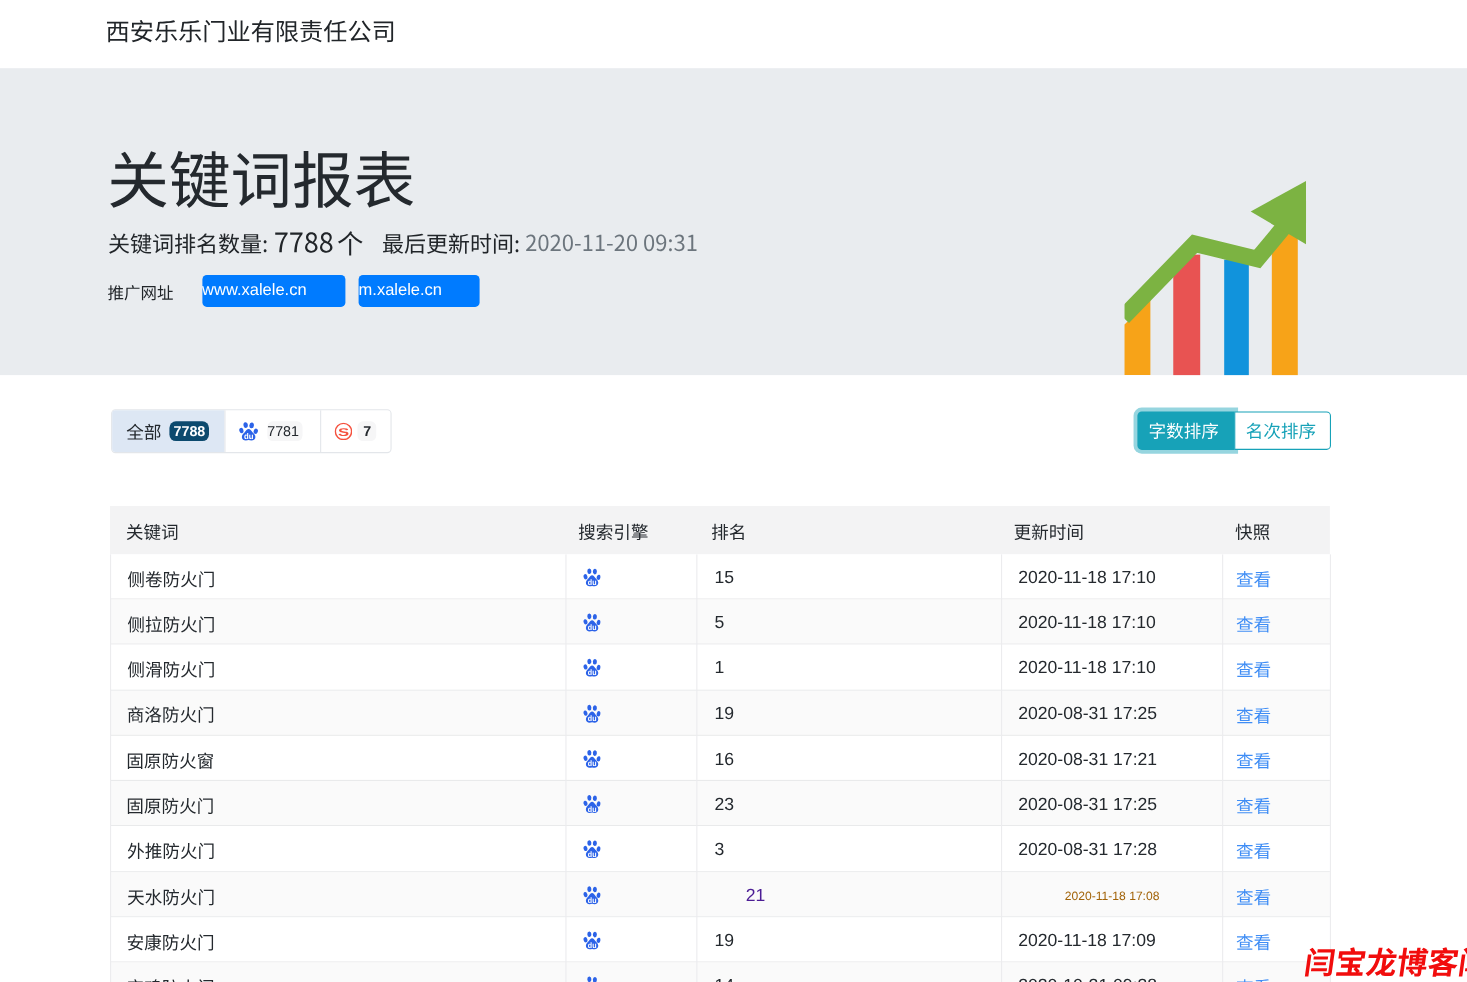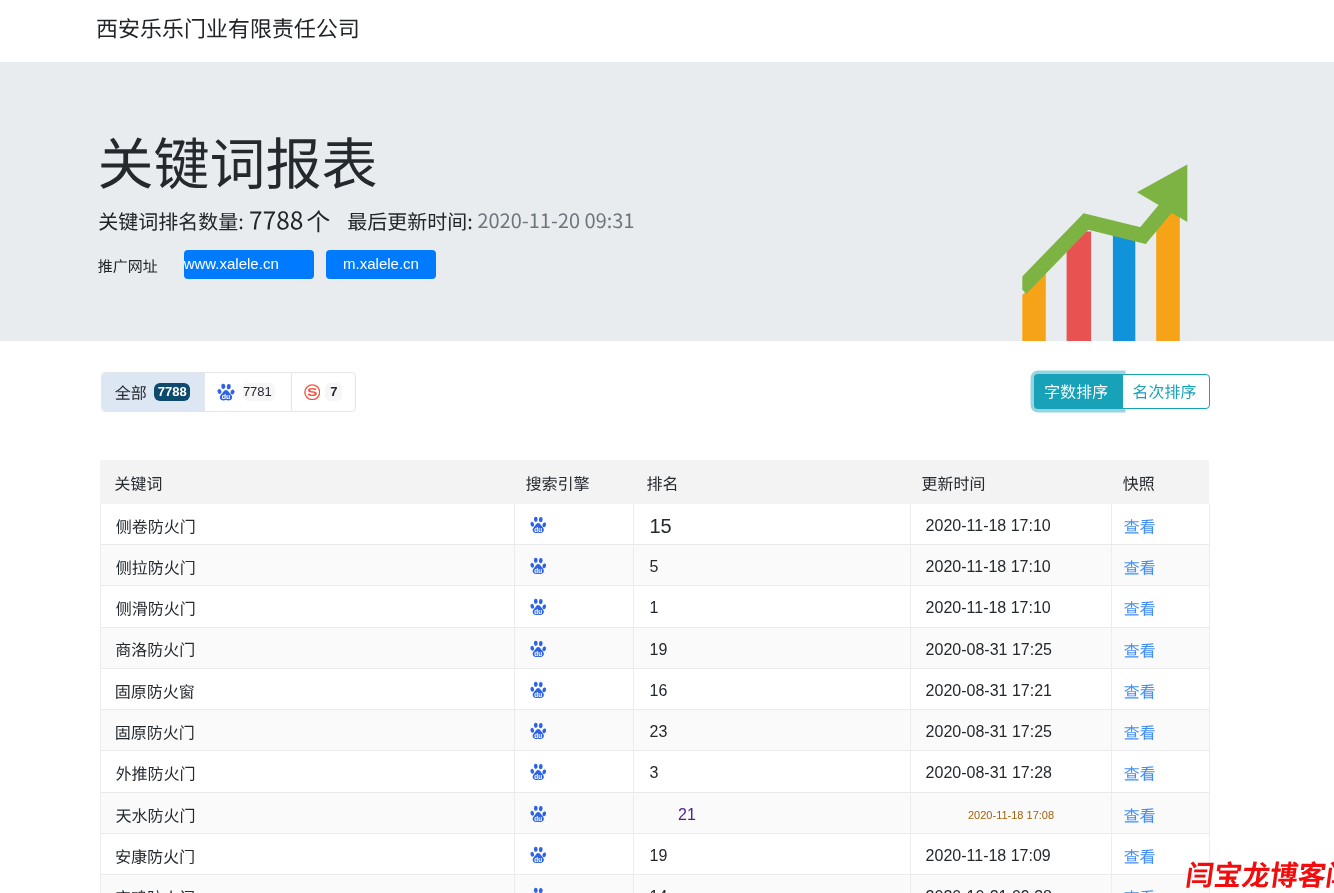--- a/index.html
+++ b/index.html
@@ -148,21 +148,21 @@
   </svg>
 <svg width="61.4" height="16.4" viewBox="-0.72 -13.81 61.4 16.4" style="position:absolute;left:96.8px;top:257.6px;overflow:visible">
     <use href="#g37" transform="translate(0.00 0) scale(0.01500 -0.01500)" fill="#212529"></use>
     <use href="#g38" transform="translate(15.00 0) scale(0.01500 -0.01500)" fill="#212529"></use>
     <use href="#g39" transform="translate(30.00 0) scale(0.01500 -0.01500)" fill="#212529"></use>
     <use href="#g40" transform="translate(45.00 0) scale(0.01500 -0.01500)" fill="#212529"></use>
   </svg>
 <div style="position:absolute;left:183.7px;top:250px;width:130px;height:28.5px;background:#007bff;border-radius:4px"></div>
 <div style="position:absolute;left:326px;top:250px;width:110px;height:28.5px;background:#007bff;border-radius:4px"></div>
 <div style="position:absolute;left:183.7px;top:250px;width:130px;height:28.5px;line-height:28.5px;text-align:left;font-size:15px;color:#fff">www.xalele.cn</div>
-<div style="position:absolute;left:326px;top:250px;width:110px;height:28.5px;line-height:28.5px;text-align:center;font-size:15px;color:#fff">m.xalele.cn</div>
+<div style="position:absolute;left:326px;top:250px;width:110px;height:28.5px;line-height:28.5px;text-align:left;font-size:15px;color:#fff">m.xalele.cn</div>
 <svg width="190" height="192" viewBox="1010 150 190 192" style="position:absolute;left:1010px;top:150px">
 <defs>
       <clipPath id="gc">
         <rect x="1022.3" y="150" width="178" height="192"></rect>
       </clipPath>
     </defs>
 <polygon points="1022.3,295 1045.8,272 1045.8,341 1022.3,341" fill="#f7a318"></polygon>
 <rect x="1066.6" y="231.5" width="24.5" height="109.5" fill="#e85352"></rect>
 <rect x="1112.9" y="236" width="22.4" height="105" fill="#1193dc"></rect>
 <rect x="1156.2" y="211" width="23.6" height="130" fill="#f7a318"></rect>
@@ -245,21 +245,21 @@
 <svg width="16.5px" height="18.6px" viewBox="0 0 24 24" preserveAspectRatio="none" style="position:absolute;left:529.5px;top:515.8px">
 <g fill="#2c63e8">
 <ellipse cx="8.4" cy="4.3" rx="2.7" ry="3.3" transform="rotate(-6 8.4 4.3)"></ellipse>
 <ellipse cx="15.7" cy="4.7" rx="2.7" ry="3.3" transform="rotate(6 15.7 4.7)"></ellipse>
 <ellipse cx="3.3" cy="10.7" rx="2.5" ry="3.15" transform="rotate(-20 3.3 10.7)"></ellipse>
 <ellipse cx="20.7" cy="11.4" rx="2.5" ry="3.15" transform="rotate(20 20.7 11.4)"></ellipse>
 <path d="M12 8.9c1.9 0 3.2 1.8 4.7 3.6 1.5 1.8 3.5 2.9 3.5 5.4 0 2.7-2.3 4.1-4.9 4.1-1.3 0-2.1-.45-3.3-.45s-2 .45-3.3 .45c-2.6 0-4.9-1.4-4.9-4.1 0-2.5 2-3.6 3.5-5.4 1.5-1.8 2.8-3.6 4.7-3.6z"></path>
 </g>
 <text x="12.1" y="20.4" font-family="Liberation Sans, sans-serif" font-size="9.4" font-weight="bold" fill="#fff" text-anchor="middle">du</text>
 </svg>
-<div style="position:absolute;left:649.5px;top:517.90px;font-size:20px;line-height:16px;color:#24292e">15</div>
+<div style="position:absolute;left:649.5px;top:517.90px;font-size:16px;line-height:16px;color:#24292e">15</div>
 <div style="position:absolute;left:925.6px;top:517.90px;font-size:16px;line-height:16px;color:#24292e">2020-11-18 17:10</div>
 <svg width="32.9" height="17.2" viewBox="-0.62 -14.64 32.9 17.2" style="position:absolute;left:1122.7px;top:517.7px;overflow:visible">
     <use href="#g52" transform="translate(0.00 0) scale(0.01600 -0.01600)" fill="#3f8df5"></use>
     <use href="#g53" transform="translate(16.00 0) scale(0.01600 -0.01600)" fill="#3f8df5"></use>
   </svg>
 <div style="position:absolute;left:100.0px;top:545.05px;width:1109.3px;height:41.25px;background:#fafafa;border-bottom:1px solid #e9eaeb;box-sizing:border-box"></div>
 <svg width="80.6" height="17.2" viewBox="-0.77 -14.75 80.6 17.2" style="position:absolute;left:115.2px;top:558.9px;overflow:visible">
     <use href="#g59" transform="translate(0.00 0) scale(0.01600 -0.01600)" fill="#24292e"></use>
     <use href="#g63" transform="translate(16.00 0) scale(0.01600 -0.01600)" fill="#24292e"></use>
     <use href="#g61" transform="translate(32.00 0) scale(0.01600 -0.01600)" fill="#24292e"></use>

